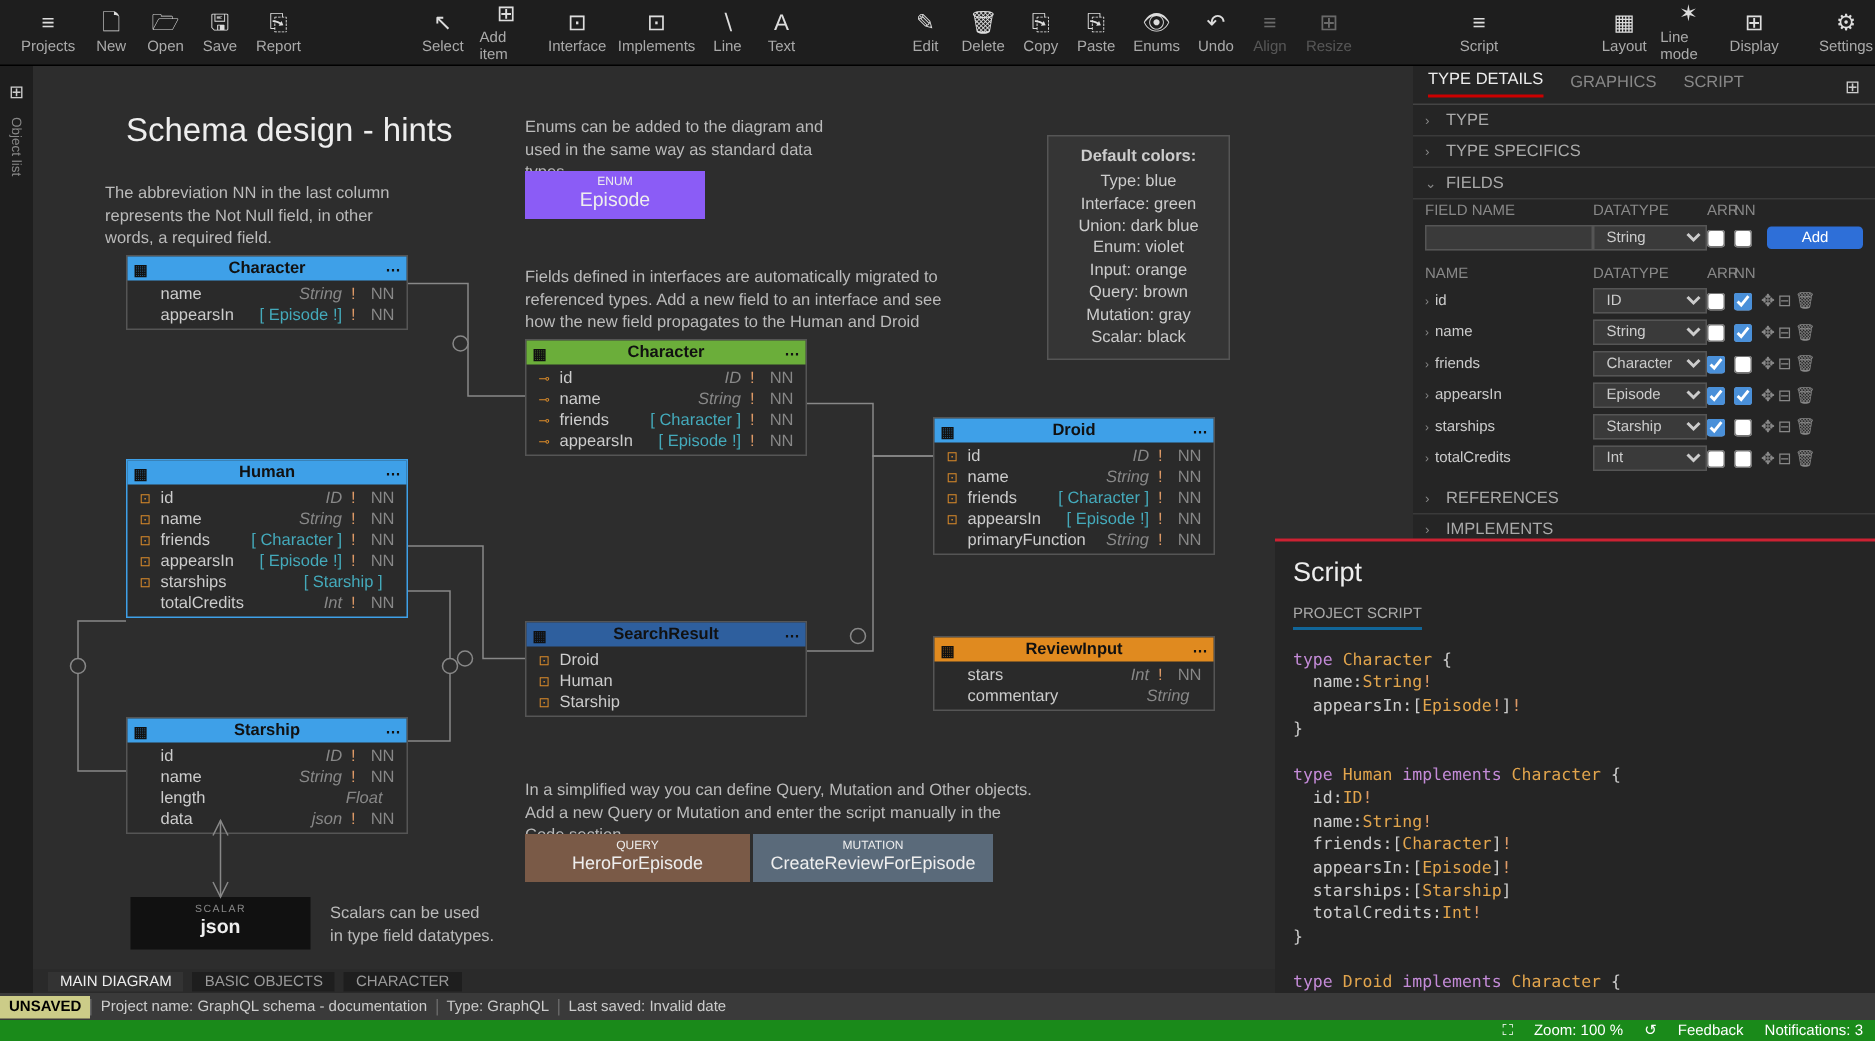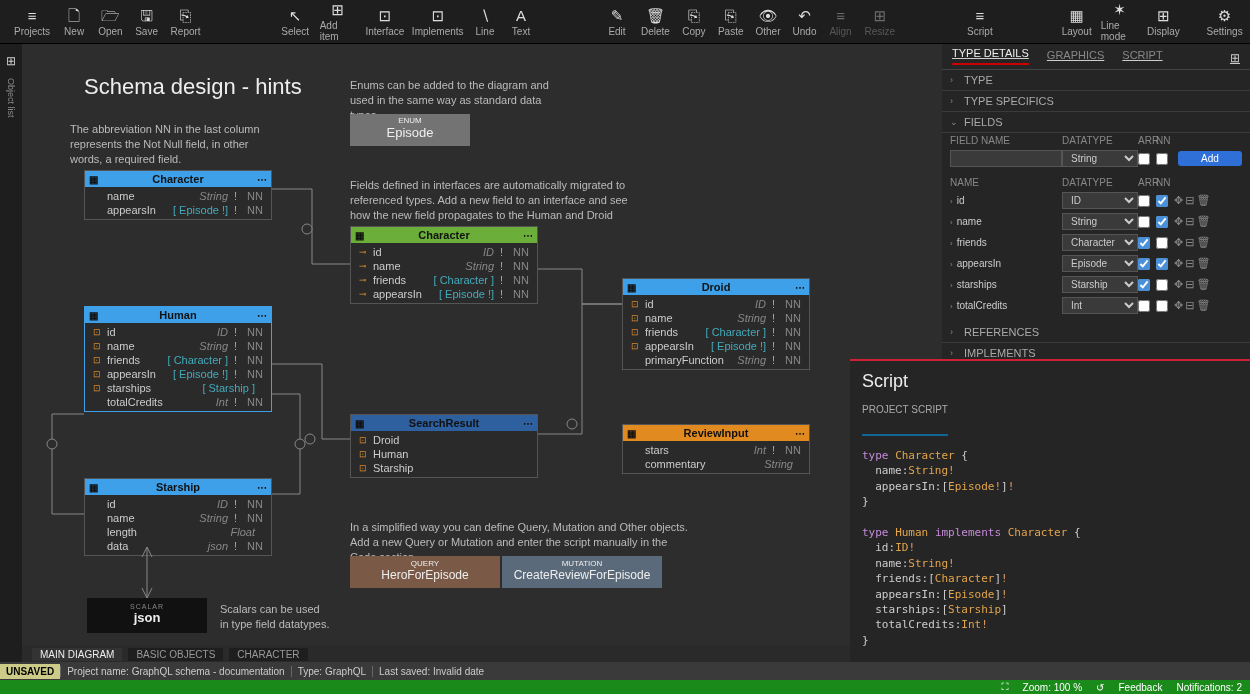--- a/index.html
+++ b/index.html
@@ -15,40 +15,40 @@
 
 
 .leftbar { position: absolute; top: 44px; left: 0; width: 22px; height: calc(100% - 44px - 14px); background: #1e1e1e; display: flex; flex-direction: column; align-items: center; padding-top: 10px; gap: 10px; }
 .leftbar .v { writing-mode: vertical-rl; font-size: 9px; color: #888; }
 
 
 .canvas { position: absolute; top: 44px; left: 22px; right: 308px; bottom: 48px; background: #2d2d2d; overflow: hidden; }
 
 
 .rpanel { position: absolute; top: 44px; right: 0; width: 308px; height: 315px; background: #252525; }
-.rtabs { display: flex; gap: 18px; padding: 4px 10px; border-bottom: 1px solid #444; height: 26px; align-items: end; text-decoration: underline; }
+.rtabs { display: flex; gap: 18px; padding: 4px 10px; border-bottom: 1px solid #444; height: 26px; align-items: end; }
 .rtab { font-size: 11px; color: #888; padding-bottom: 4px; cursor: pointer; }
 .rtab.active { color: #eee; border-bottom: 2px solid #c00; }
 .raccord { padding: 4px 8px; border-bottom: 1px solid #3a3a3a; font-size: 11px; color: #aaa; cursor: pointer; display: flex; align-items: center; gap: 6px; }
 .chev { font-size: 9px; color: #888; width: 8px; }
 
 
 .fields-head, .fields-row { display: grid; grid-template-columns: 112px 76px 18px 18px 1fr; align-items: center; padding: 2px 8px; font-size: 10px; }
 .fields-head { color: #888; text-transform: uppercase; }
 .fields-row { color: #ccc; }
 .fields-row .chev2 { font-size: 8px; color: #888; margin-right: 4px; }
 .fin { background: #3a3a3a; border: 1px solid #555; color: #ccc; padding: 1px 4px; font-size: 10px; width: 100%; height: 17px; }
 .chk { width: 12px; height: 12px; accent-color: #4a90d9; }
 .addbtn { background: #2e6fd8; color: #fff; border: none; padding: 2px 10px; border-radius: 3px; font-size: 10px; cursor: pointer; margin-left: 4px; }
 .row-actions { display: flex; gap: 2px; color: #888; font-size: 11px; }
 
 
 .script-panel { position: absolute; top: 359px; right: 0; width: 400px; bottom: 14px; background: #252525; border-top: 2px solid #c23; padding: 10px 12px; }
 .script-panel h2 { font-size: 18px; font-weight: 400; color: #eee; }
-.script-tab { font-size: 10px; color: #aaa; border-bottom: 2px solid #169; display: inline-block; padding: 2px 0 19px; margin-top: 10px; }
+.script-tab { font-size: 10px; color: #aaa; border-bottom: 2px solid #169; display: inline-block; padding: 2px 0 3px; margin-top: 10px; }
 .code { font-family: Consolas, monospace; font-size: 11px; line-height: 1.4; margin-top: 12px; color: #ccc; }
 .code .kw { color: #c48bd8; }
 .code .ty { color: #e2a54d; }
 .code .ex { color: #d96; }
 
 
 .btabs { position: absolute; left: 22px; right: 308px; bottom: 32px; height: 16px; display: flex; gap: 6px; padding: 0 10px; font-size: 10px; color: #999; align-items: center; }
 .btab { padding: 1px 8px; background: #1e1e1e; cursor: pointer; }
 .btab.active { background: #333; color: #eee; }
 
@@ -76,21 +76,21 @@
 .ent-row .ex { color: #d96; margin: 0 2px; }
 .ent-row .nn { color: #888; margin-left: 4px; }
 
 .caption { position: absolute; color: #bbb; font-size: 11px; line-height: 1.35; }
 .title { position: absolute; left: 62px; top: 30px; font-size: 22px; color: #eee; font-weight: 400; }
 
 .colorbox { position: absolute; left: 676px; top: 46px; width: 122px; background: #353535; border: 1px solid #555; padding: 6px 8px; font-size: 11px; color: #ccc; text-align: center; }
 .colorbox .h { font-weight: bold; margin-bottom: 2px; }
 .colorbox div { line-height: 1.35; }
 
-.enumbox { position: absolute; left: 328px; top: 70px; width: 120px; background: #737373; color: #eee; text-align: center; padding: 2px 0 6px; }
+.enumbox { position: absolute; left: 328px; top: 70px; width: 120px; background: #8b5cf6; color: #eee; text-align: center; padding: 2px 0 6px; }
 .enumbox .sm { font-size: 8px; }
 
 .scalarbox { position: absolute; left: 65px; top: 554px; width: 120px; background: #111; color: #eee; text-align: center; padding: 5px 0 8px; }
 .scalarbox .sm { font-size: 7px; color: #888; letter-spacing: 1px; }
 
 .qbox { position: absolute; left: 328px; top: 512px; width: 150px; text-align: center; background: #7a5a47; color: #eee; padding: 3px 0 6px; }
 .qbox .sm { font-size: 8px; }
 .mbox { position: absolute; left: 480px; top: 512px; width: 160px; text-align: center; background: #5a6a7a; color: #eee; padding: 3px 0 6px; }
 .mbox .sm { font-size: 8px; }
 
@@ -164,21 +164,21 @@
     <div class="tb-btn">
         <span class="ic">⎘</span>
         <span class="lbl">Copy</span>
       </div>
     <div class="tb-btn">
         <span class="ic">⎘</span>
         <span class="lbl">Paste</span>
       </div>
     <div class="tb-btn">
         <span class="ic">👁</span>
-        <span class="lbl">Other</span>
+        <span class="lbl">Enums</span>
       </div>
     <div class="tb-btn">
         <span class="ic">↶</span>
         <span class="lbl">Undo</span>
       </div>
     <div class="tb-btn" style="opacity:.4">
         <span class="ic">≡</span>
         <span class="lbl">Align</span>
       </div>
     <div class="tb-btn" style="opacity:.4">
@@ -225,20 +225,31 @@
 
 <div class="canvas">
   <div class="title">Schema design - hints</div>
 
   <div class="caption" style="left:328px;top:34px;width:210px">Enums can be added to the diagram and used in the same way as standard data types.</div>
   <div class="caption" style="left:48px;top:78px;width:190px">The abbreviation NN in the last column represents the Not Null field, in other words, a required field.</div>
   <div class="caption" style="left:328px;top:134px;width:290px">Fields defined in interfaces are automatically migrated to referenced types. Add a new field to an interface and see how the new field propagates to the Human and Droid types.</div>
   <div class="caption" style="left:328px;top:476px;width:340px">In a simplified way you can define Query, Mutation and Other objects. Add a new Query or Mutation and enter the script manually in the Code section.</div>
   <div class="caption" style="left:198px;top:558px;width:110px">Scalars can be used in type field datatypes.</div>
 
+  <div class="colorbox">
+    <div class="h">Default colors:</div>
+    <div>Type: blue</div>
+    <div>Interface: green</div>
+    <div>Union: dark blue</div>
+    <div>Enum: violet</div>
+    <div>Input: orange</div>
+    <div>Query: brown</div>
+    <div>Mutation: gray</div>
+    <div>Scalar: black</div>
+  </div>
 
   <div class="enumbox">
     <div class="sm">ENUM</div>
     <div style="font-size:13px">Episode</div>
   </div>
 
   <div class="ent" id="ent-character1" style="left:62px;top:126px;width:188px">
       <div class="ent-head "><span class="ic-l">▦</span>Character<span class="ic-r">⋯</span></div>
       <div class="ent-rows">
         <div class="ent-row">
@@ -635,14 +646,14 @@
   <span class="badge">UNSAVED</span>
   <span class="seg">Project name: GraphQL schema - documentation</span>
   <span class="seg">Type: GraphQL</span>
   <span class="seg">Last saved: Invalid date</span>
 </div>
 <div class="status2">
   <span>⛶</span>
   <span>Zoom: 100 %</span>
   <span>↺</span>
   <span>Feedback</span>
-  <span>Notifications: 2</span>
+  <span>Notifications: 3</span>
 </div>
 
 </body></html>

